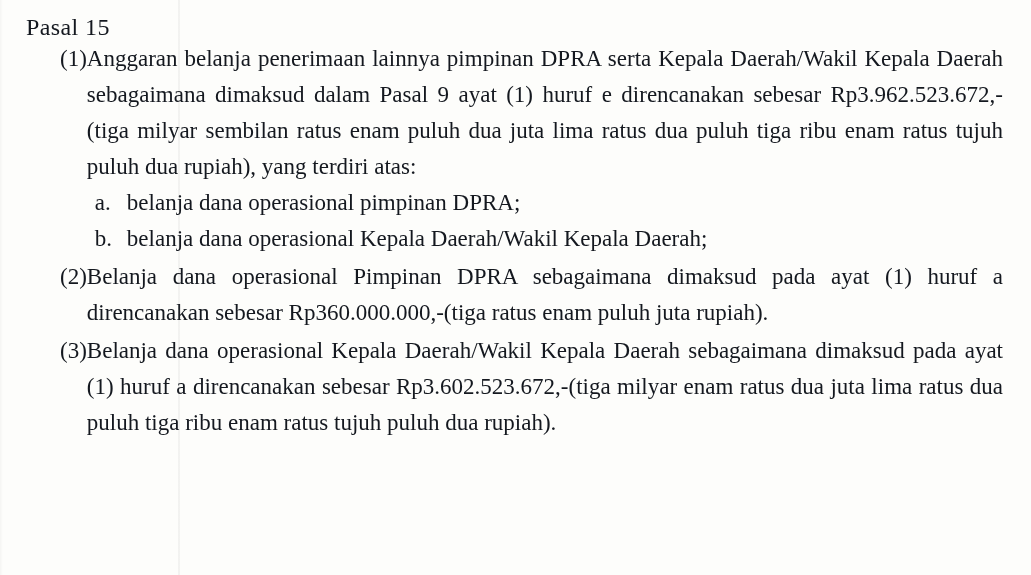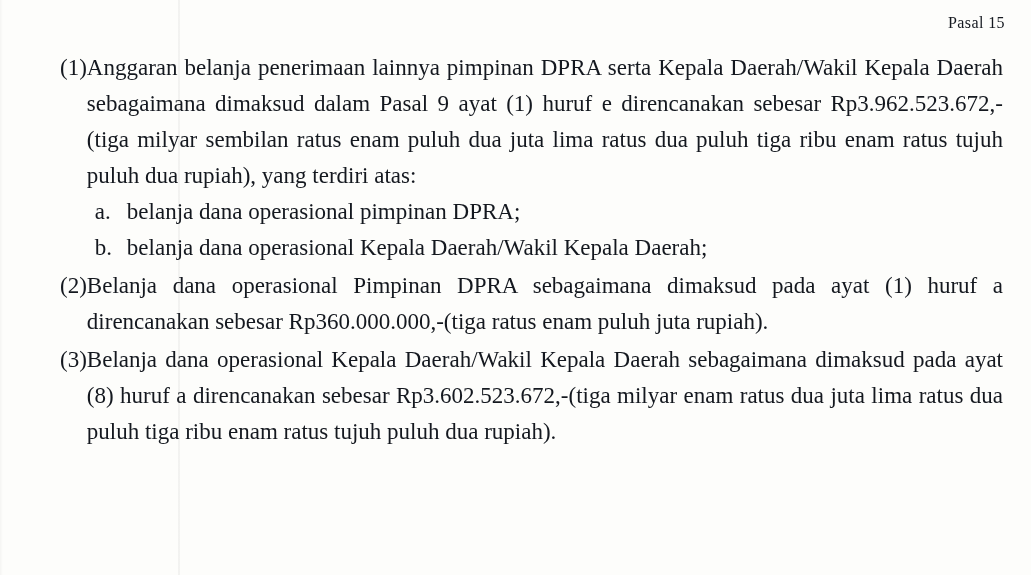--- a/index.html
+++ b/index.html
@@ -28,24 +28,24 @@
   .crease {
     position: absolute;
     top: 0;
     left: 178px;
     width: 2px;
     height: 575px;
     background: linear-gradient(to right, rgba(120,120,120,0.0), rgba(120,120,120,0.16), rgba(120,120,120,0.0));
     pointer-events: none;
   }
   .doc-title {
-    text-align: right;
-    font-size: 16px;
+    text-align: left;
+    font-size: 24px;
     letter-spacing: 0.4px;
-    margin: 0 0 18px 0;
+    margin: 0 0 0 0;
     font-weight: 400;
   }
   .clause {
     display: flex;
     align-items: flex-start;
     margin-bottom: 2px;
   }
   .clause-num {
     flex: 0 0 54px;
     font-size: 23px;
@@ -114,16 +114,16 @@
   <div class="clause">
     <div class="clause-num">(2)</div>
     <div class="clause-body">
       <p class="para">Belanja dana operasional Pimpinan DPRA sebagaimana dimaksud pada ayat (1) huruf a direncanakan sebesar Rp360.000.000,-(tiga ratus enam puluh juta rupiah).</p>
     </div>
   </div>
 
   <div class="clause">
     <div class="clause-num">(3)</div>
     <div class="clause-body">
-      <p class="para">Belanja dana operasional Kepala Daerah/Wakil Kepala Daerah sebagaimana dimaksud pada ayat (8) huruf a direncanakan sebesar Rp3.602.523.672,-(tiga milyar enam ratus dua juta lima ratus dua puluh tiga ribu enam ratus tujuh puluh dua rupiah).</p>
+      <p class="para">Belanja dana operasional Kepala Daerah/Wakil Kepala Daerah sebagaimana dimaksud pada ayat (1) huruf a direncanakan sebesar Rp3.602.523.672,-(tiga milyar enam ratus dua juta lima ratus dua puluh tiga ribu enam ratus tujuh puluh dua rupiah).</p>
     </div>
   </div>
 </div>
 
 </body></html>

